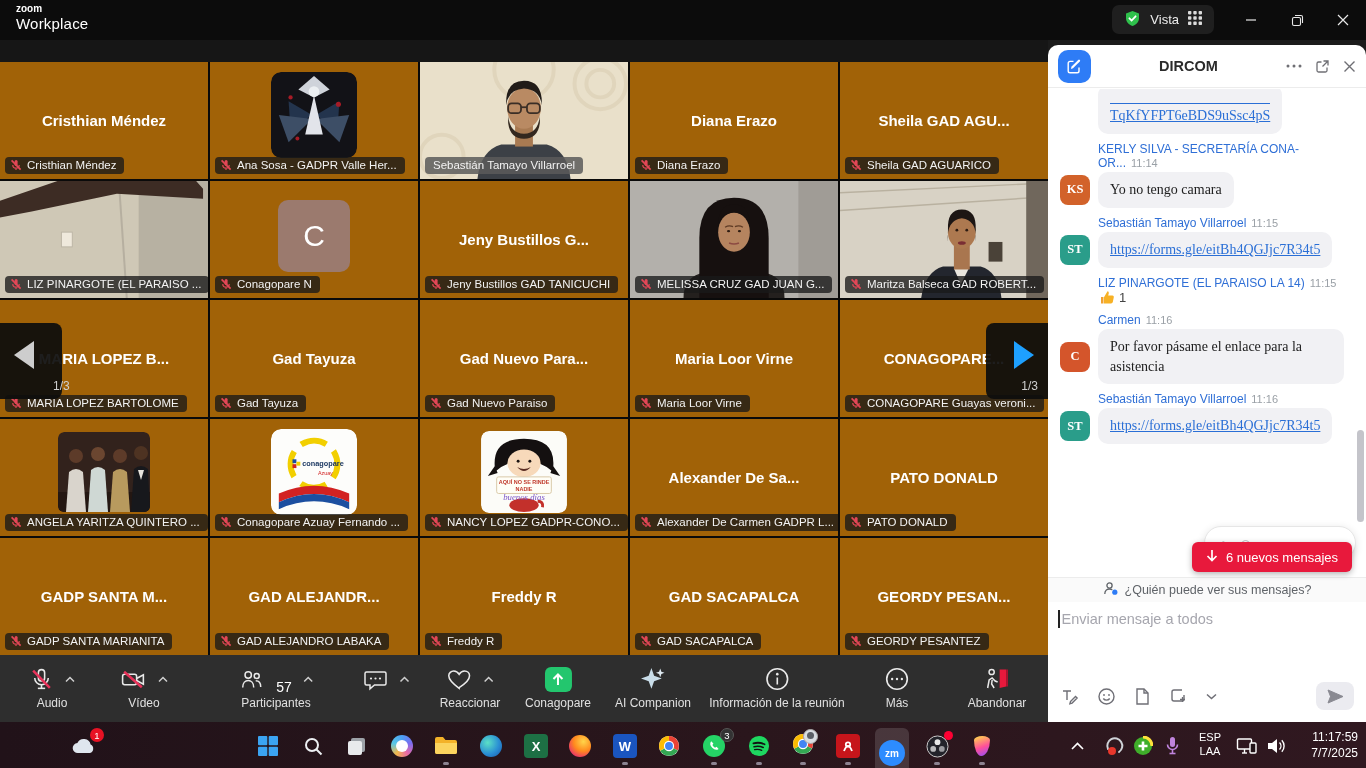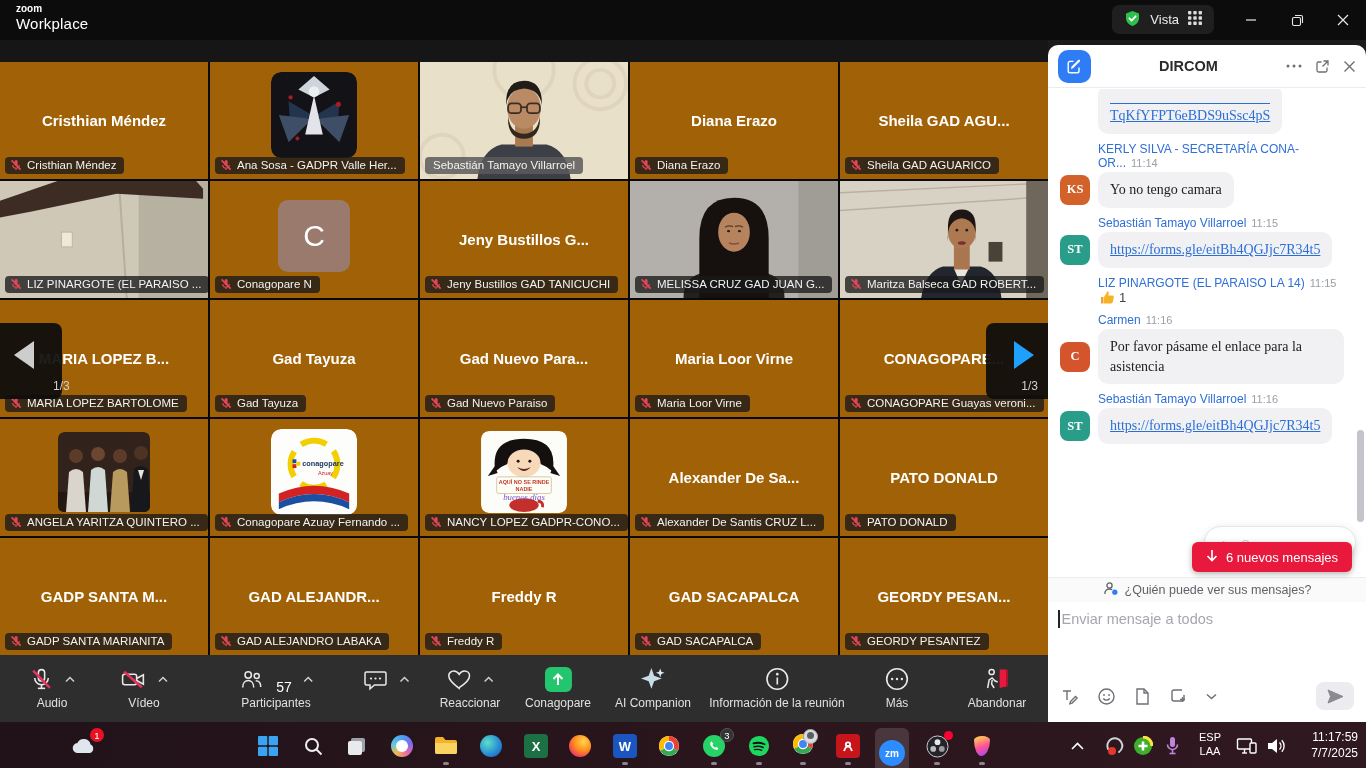--- a/index.html
+++ b/index.html
@@ -500,21 +500,21 @@
           <div class="center-name">Alexander De Sa...</div>
           <div class="pill">
             <span style="display:flex">
               <svg width="12" height="12" viewBox="0 0 12 12">
                 <rect x="4.6" y="1" width="3" height="6" rx="1.5" fill="#e34757"></rect>
                 <path d="M2.8 6 a3.2 3.2 0 0 0 6.4 0" fill="none" stroke="#e34757" stroke-width="1.2"></path>
                 <line x1="6" y1="9.4" x2="6" y2="11" stroke="#e34757" stroke-width="1.2"></line>
                 <line x1="1.6" y1="1.4" x2="10.6" y2="10.6" stroke="#e34757" stroke-width="1.7"></line>
               </svg>
             </span>
-            <span>Alexander De Santis CRUZ L...</span>
+            <span>Alexander De Carmen GADPR L...</span>
           </div>
         </div>
         <div class="tile">
           <div class="center-name">PATO DONALD</div>
           <div class="pill">
             <span style="display:flex">
               <svg width="12" height="12" viewBox="0 0 12 12">
                 <rect x="4.6" y="1" width="3" height="6" rx="1.5" fill="#e34757"></rect>
                 <path d="M2.8 6 a3.2 3.2 0 0 0 6.4 0" fill="none" stroke="#e34757" stroke-width="1.2"></path>
                 <line x1="6" y1="9.4" x2="6" y2="11" stroke="#e34757" stroke-width="1.2"></line>

